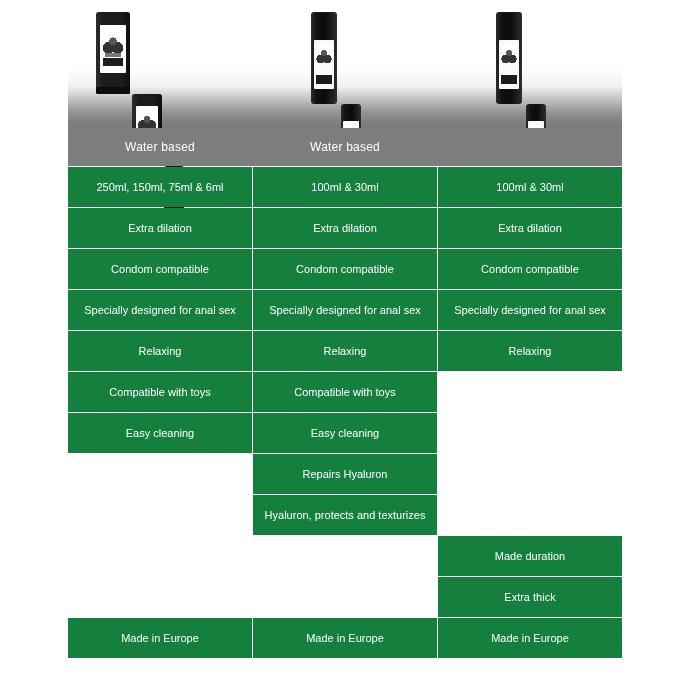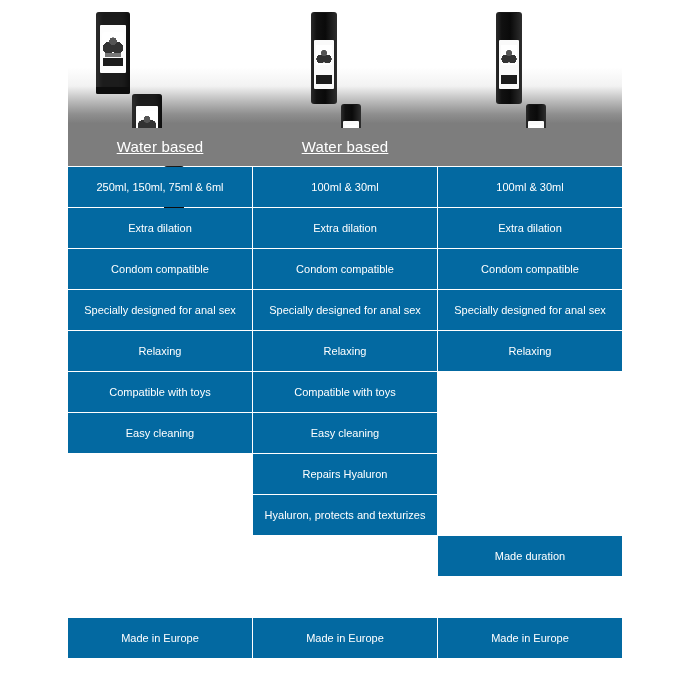--- a/index.html
+++ b/index.html
@@ -191,24 +191,23 @@
     height: 38px;
     background: #7d7d7d;
   }
   .hdr-cell {
     position: absolute;
     top: 0;
     width: 184px;
     height: 38px;
     line-height: 38px;
     text-align: center;
-    font-size: 15px;
+    font-size: 12px;
     color: #ffffff;
     letter-spacing: .2px;
-    text-decoration: underline;
   }
   .hdr-cell.c1 { left: 0px; }
   .hdr-cell.c2 { left: 185px; }
   .hdr-cell.c3 { left: 370px; }
 
   
   .grid {
     position: absolute;
     left: 68px;
     top: 167px;
@@ -221,21 +220,21 @@
   }
   .cell {
     position: absolute;
     top: 0;
     width: 184px;
     height: 40px;
     line-height: 40px;
     text-align: center;
     font-size: 11px;
     color: #ffffff;
-    background: #0369a1;
+    background: #15803d;
     overflow: hidden;
     white-space: nowrap;
   }
   .cell.c1 { left: 0px; }
   .cell.c2 { left: 185px; }
   .cell.c3 { left: 370px; }
   .cell.empty {
     background: transparent;
   }
 </style>
@@ -372,20 +371,21 @@
 
     <div class="row">
       <div class="cell c1 empty"></div>
       <div class="cell c2 empty"></div>
       <div class="cell c3">Made duration</div>
     </div>
 
     <div class="row">
       <div class="cell c1 empty"></div>
       <div class="cell c2 empty"></div>
+      <div class="cell c3">Extra thick</div>
     </div>
 
     <div class="row">
       <div class="cell c1">Made in Europe</div>
       <div class="cell c2">Made in Europe</div>
       <div class="cell c3">Made in Europe</div>
     </div>
 
   </div>
 </div>

